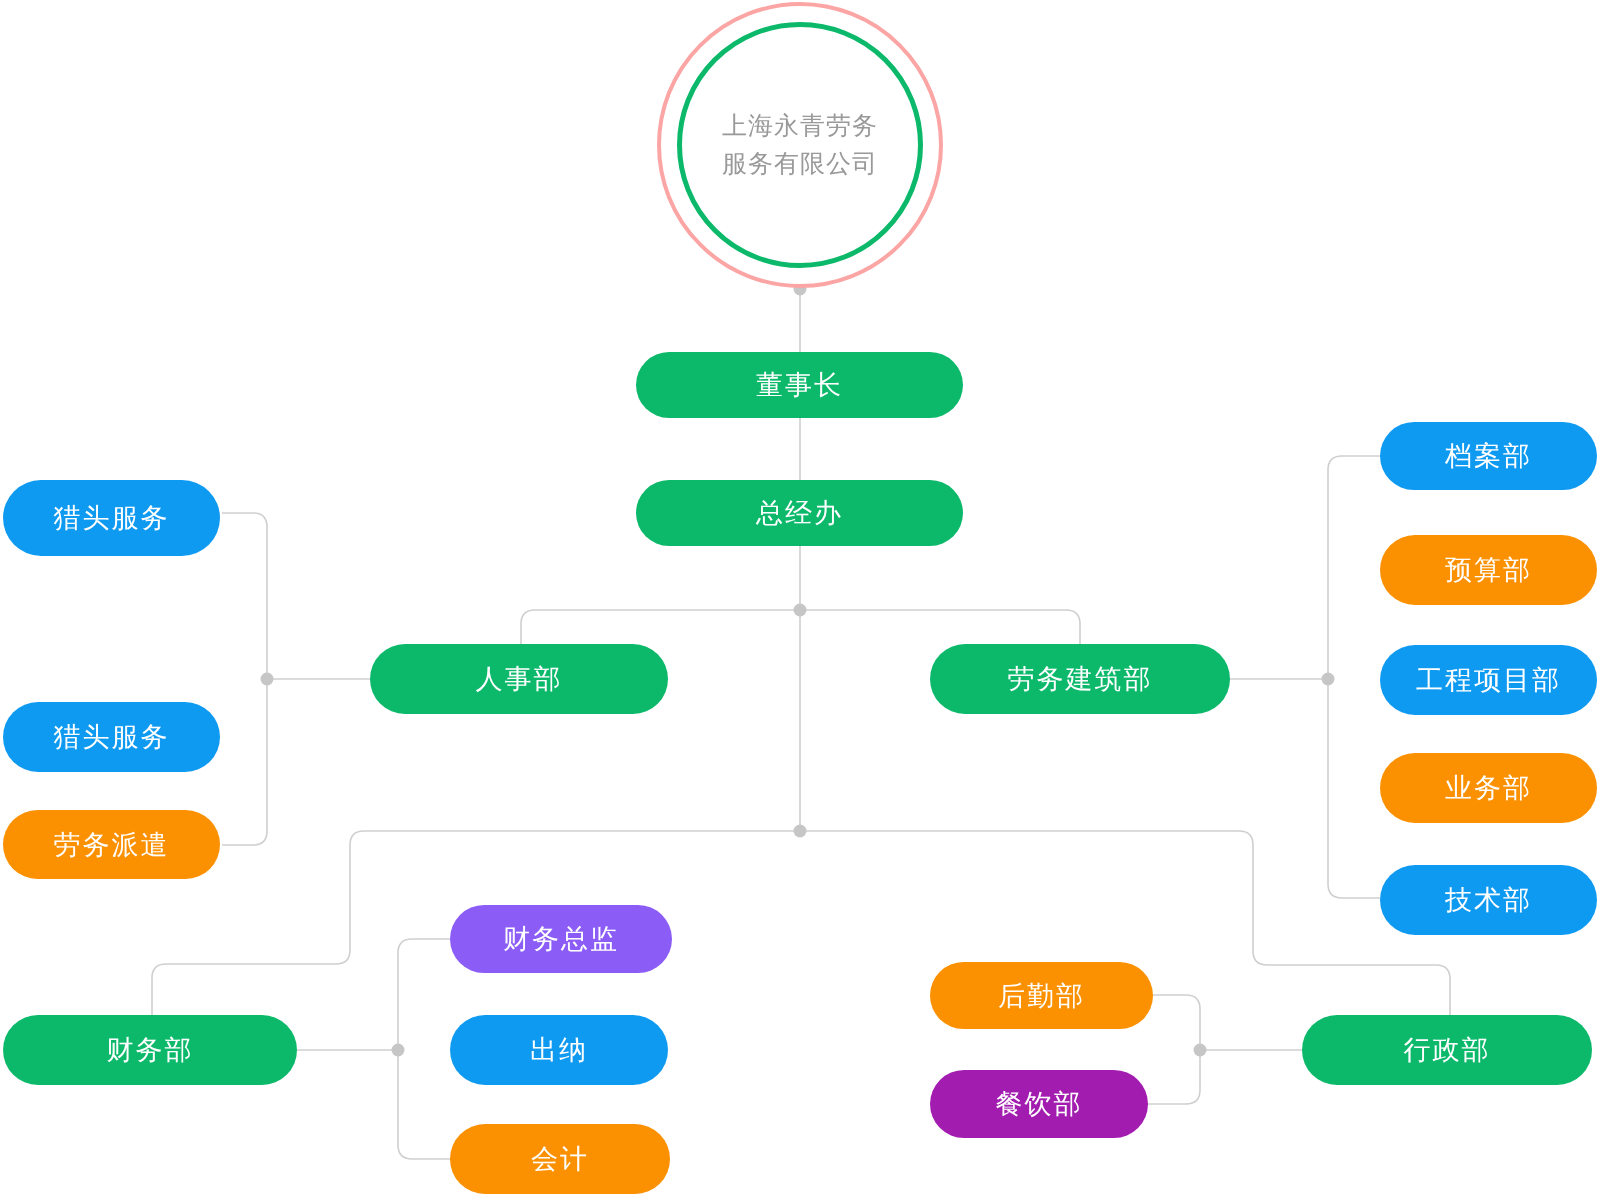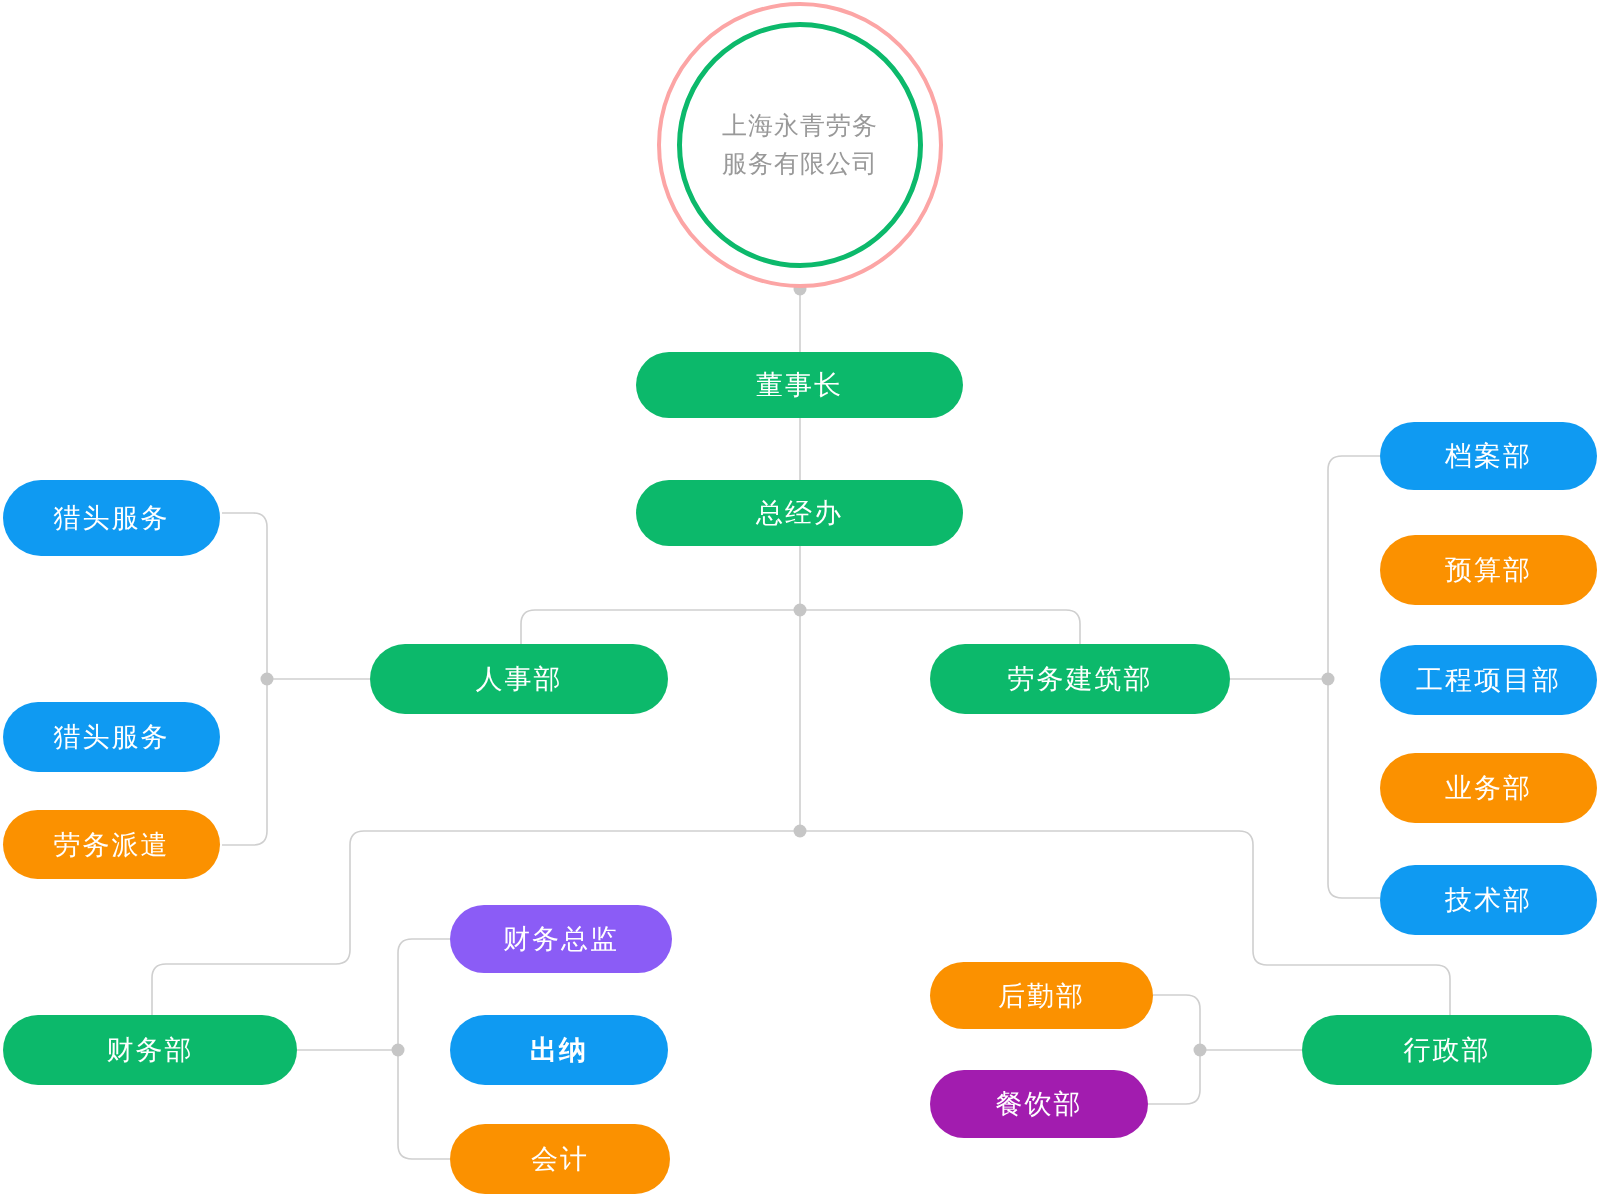--- a/index.html
+++ b/index.html
@@ -43,21 +43,21 @@
   #n-dispatch      { left:3px;    top:810px;  width:217px; height:69px; }
 
   #n-archive       { left:1380px; top:422px;  width:217px; height:68px; }
   #n-budget        { left:1380px; top:535px;  width:217px; height:70px; }
   #n-engineering   { left:1380px; top:645px;  width:217px; height:70px; }
   #n-business      { left:1380px; top:753px;  width:217px; height:70px; }
   #n-tech          { left:1380px; top:865px;  width:217px; height:70px; }
 
   #n-finance       { left:3px;    top:1015px; width:294px; height:70px; }
   #n-fin-director  { left:450px;  top:905px;  width:222px; height:68px; }
-  #n-cashier       { left:450px;  top:1015px; width:218px; height:70px;font-weight:bold; }
+  #n-cashier       { left:450px;  top:1015px; width:218px; height:70px; }
   #n-accountant    { left:450px;  top:1124px; width:220px; height:70px; }
 
   #n-logistics     { left:930px;  top:962px;  width:223px; height:67px; }
   #n-catering      { left:930px;  top:1070px; width:218px; height:68px; }
   #n-admin         { left:1302px; top:1015px; width:290px; height:70px; }
 </style>
 </head>
 <body>
 
 <div class="canvas">

